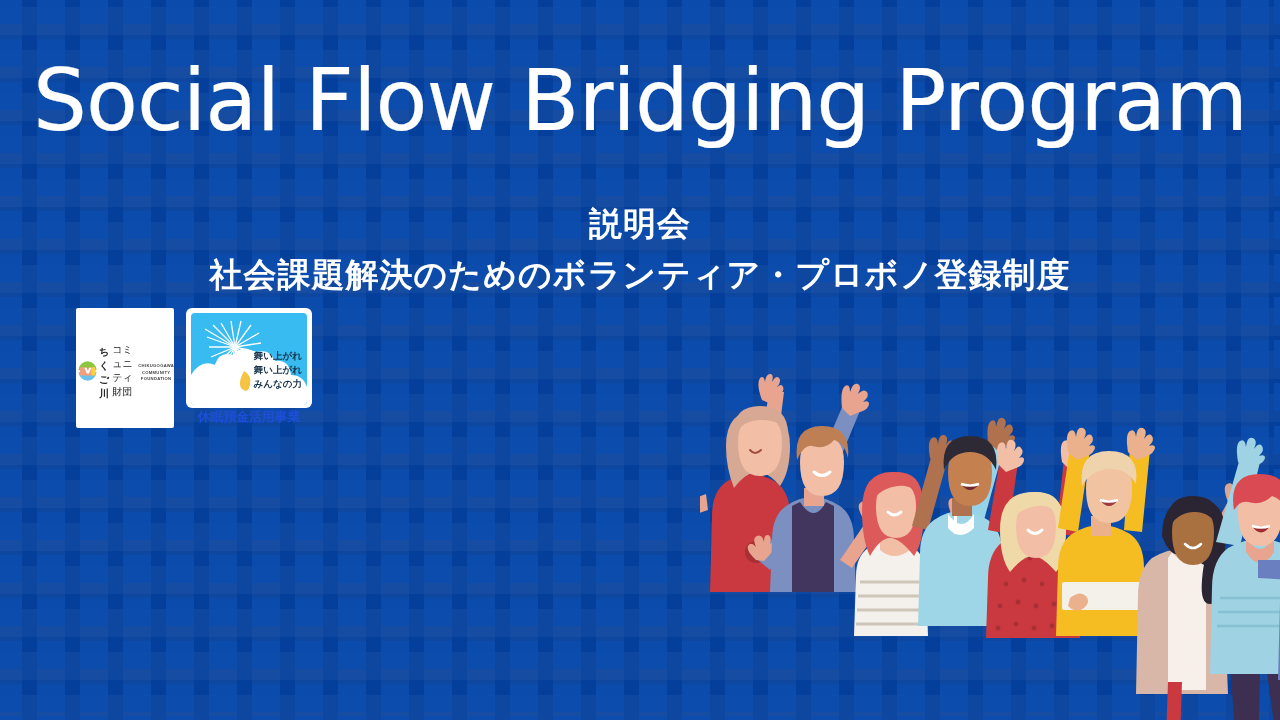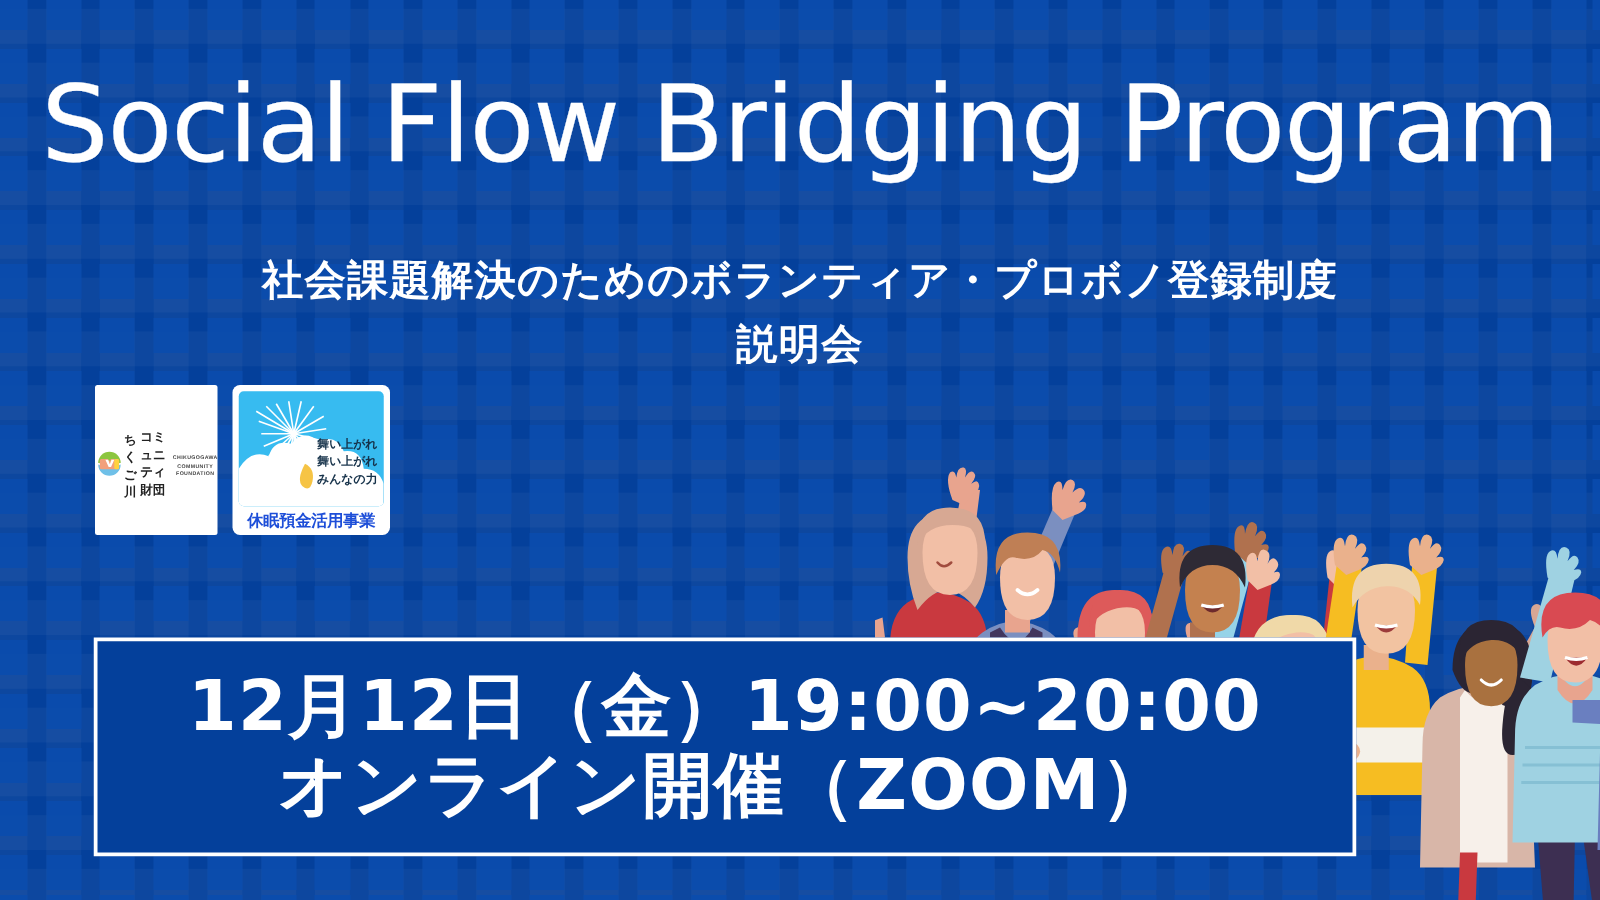--- a/index.html
+++ b/index.html
@@ -51,25 +51,25 @@
   }
   #logos{position:absolute;left:76px;top:308px;display:flex;gap:12px;align-items:flex-start;}
 
   .logo-card{
     width:98px;height:120px;background:#ffffff;border-radius:2px;
     display:flex;align-items:center;justify-content:flex-start;
     padding-top:6px;box-sizing:border-box;
   }
   .logo-mark{width:72px;height:56px;}
   .logo-l1{font-size:10px;font-weight:700;color:#222;margin-top:4px;letter-spacing:0px;}
-  .logo-l2{font-size:10px;font-weight:700;color:#222;letter-spacing:0px;}
+  .logo-l2{font-size:10px;font-weight:400;color:#222;letter-spacing:0px;}
   .logo-l3{font-size:4.2px;font-weight:700;color:#444;margin-top:4px;letter-spacing:.3px;text-align:center;line-height:1.6;}
 
   .logo-card2{
-    width:126px;height:120px;background:#ffffff;border-radius:6px;
+    width:126px;height:100px;background:#ffffff;border-radius:6px;
     box-sizing:border-box;padding:5px;
   }
   .dande-box{position:relative;width:116px;height:92px;border-radius:4px;overflow:hidden;background:#37bbf0;}
   .dande-txt{position:absolute;right:5px;top:36px;color:#16324a;font-size:9.5px;line-height:1.45;text-align:right;font-weight:700;}
   .kyumin{
     margin-top:3px;text-align:center;color:#1d4ed8;font-size:13px;font-weight:700;letter-spacing:-0.2px;
   }
 
   #host{
     position:absolute;left:80px;top:444px;
@@ -329,22 +329,22 @@
         </g>
 
         <path d="M468 352 l14 0 l-2 56 l-14 0 z" fill="#c9393f"></path>
       </g>
     </svg>
   </div>
 
   <div id="title">Social Flow Bridging Program</div>
 
   <div id="subtitle">
+    <div>説明会</div>
     <div>社会課題解決のためのボランティア・プロボノ登録制度</div>
-    <div>説明会</div>
   </div>
 
   <div id="logos">
 
     <div class="logo-card">
       <svg class="logo-mark" viewBox="0 0 72 56">
         <path d="M8 26 a28 28 0 0 1 56 0 z" fill="#8cc63f"></path>
         <path d="M8 30 q28 16 56 0 a28 28 0 0 1 -56 0 z" fill="#6fc0e8"></path>
         <rect x="12" y="16" width="48" height="26" rx="4" fill="#f2a07b"></rect>
         <rect x="48" y="16" width="12" height="26" rx="4" fill="#ffd23f"></rect>
@@ -388,18 +388,14 @@
           <div>舞い上がれ</div>
           <div>みんなの力</div>
         </div>
       </div>
       <div class="kyumin">休眠預金活用事業</div>
     </div>
 
   </div>
 
 
-  <div id="datebox">
-    <div class="dline" id="dline1">12月12日（金）19:00~20:00</div>
-    <div class="dline" id="dline2">オンライン開催（ZOOM）</div>
-  </div>
 
 </div>
 
 </body></html>

